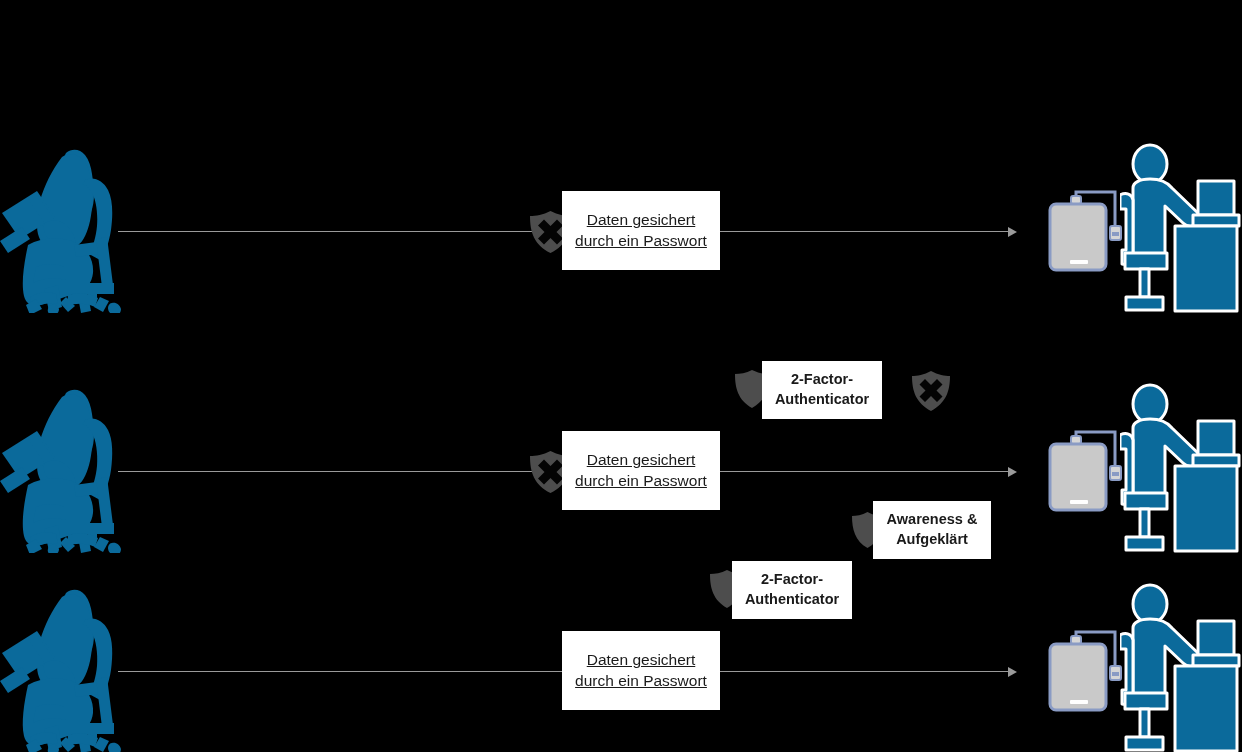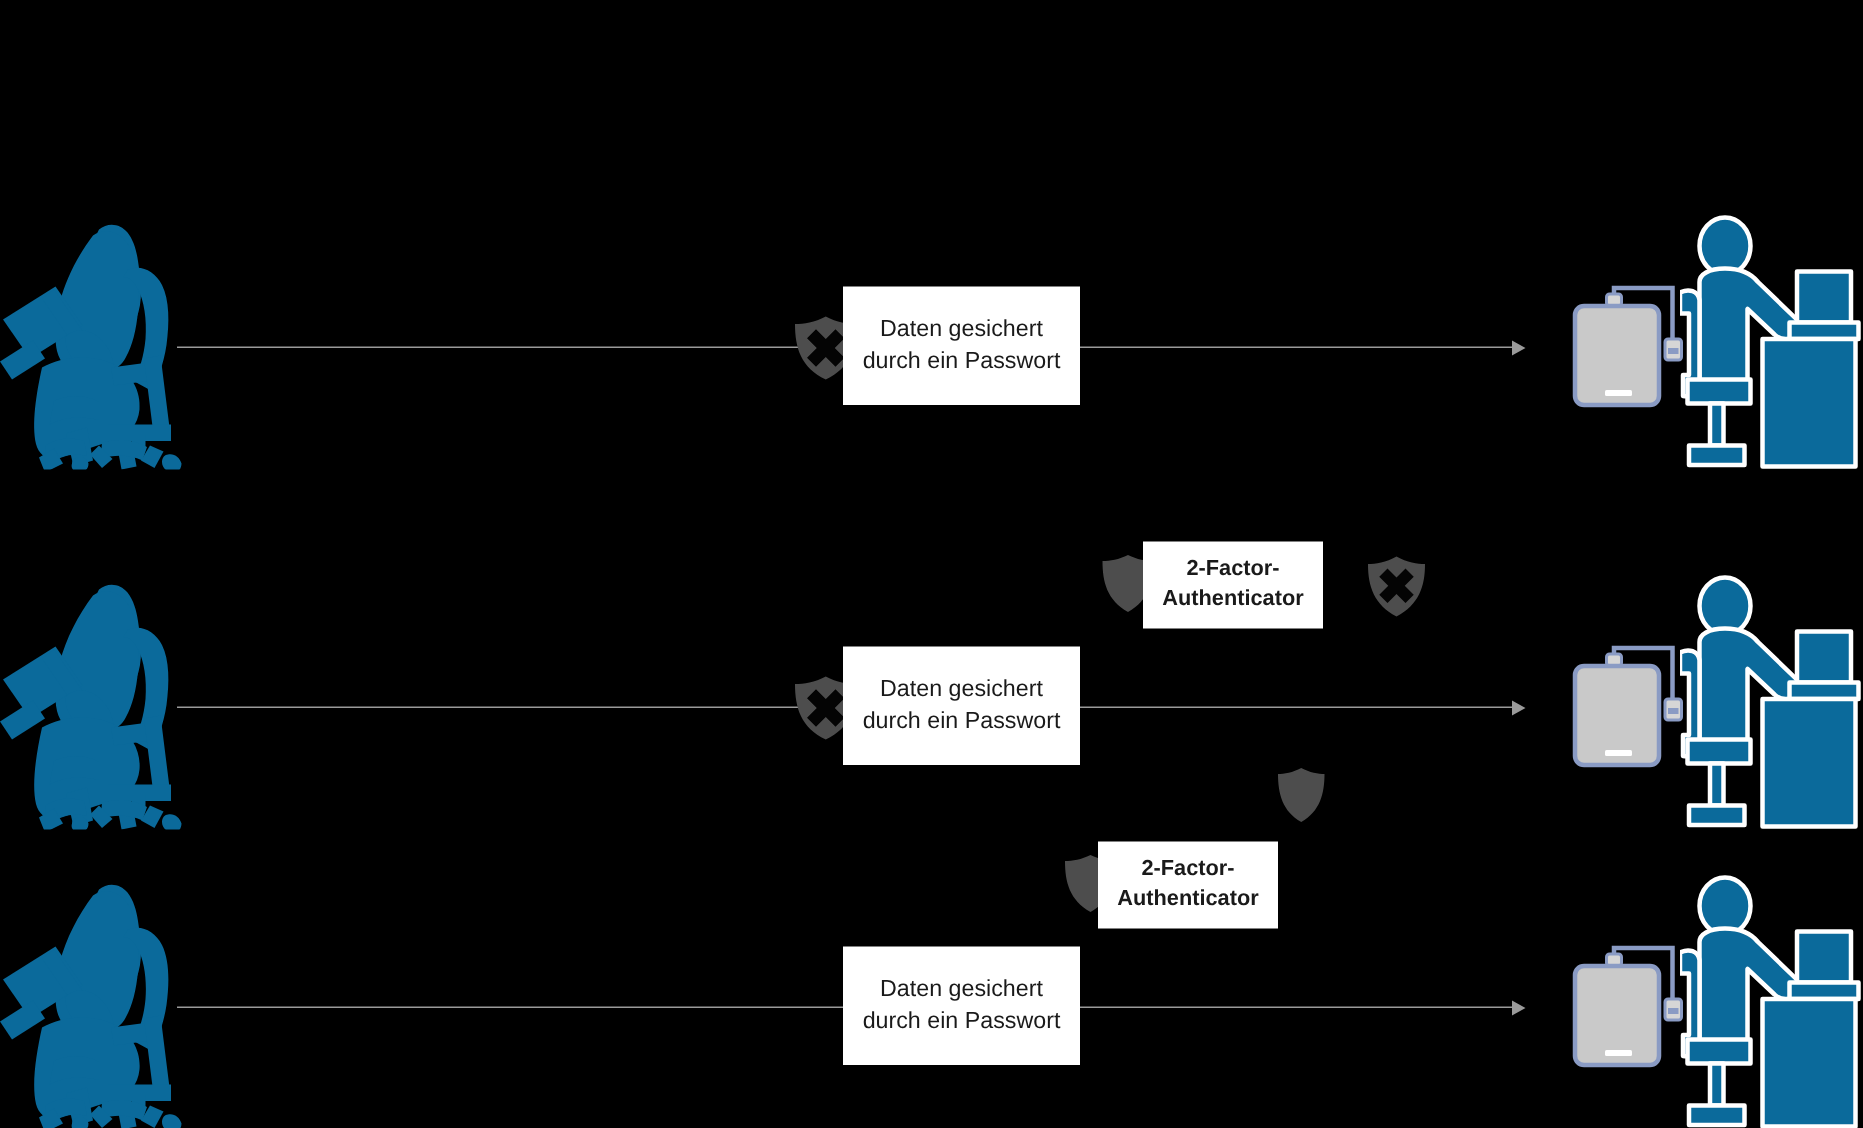--- a/index.html
+++ b/index.html
@@ -47,21 +47,21 @@
     color: #1a1a1a;
     display: flex;
     align-items: center;
     justify-content: center;
     text-align: center;
     line-height: 1.35;
     box-sizing: border-box;
     padding: 2px 4px;
   }
   .label-box span { display: block; white-space: nowrap; }
-  .label-main { font-size: 15.5px; }
+  .label-main { font-size: 15.5px; text-decoration: underline; }
   .label-small { font-size: 14.5px; font-weight: bold; }
   .shield {
     position: absolute;
   }
   .drive {
     position: absolute;
   }
   .desk-person {
     position: absolute;
   }
@@ -211,20 +211,26 @@
         <span class="label-main">Daten gesichert</span>
         <span class="label-main">durch ein Passwort</span>
       </div>
     </div>
 
     <div class="shield" style="left:850px;top:271px;width:35px;height:38px;">
       <svg viewBox="0 0 35 38" width="35" height="38" xmlns="http://www.w3.org/2000/svg">
         <path d="M17.5 1 C12 4 6 5 2 5 C2 18 5 30 17.5 37 C30 30 33 18 33 5 C29 5 23 4 17.5 1 Z" fill="#4d4d4d"></path>
       </svg>
     </div>
+    <div class="label-box" style="left:873px;top:261px;width:118px;height:58px;">
+      <div>
+        <span class="label-small">Awareness &amp;</span>
+        <span class="label-small">Aufgeklärt</span>
+      </div>
+    </div>
 
     <div class="drive" style="left:1046px;top:188px;width:80px;height:88px;">
       <svg viewBox="0 0 80 88" width="80" height="88" xmlns="http://www.w3.org/2000/svg">
         <path d="M30 12 L30 4 L69 4 L69 40" fill="none" stroke="#8a9bc4" stroke-width="3"></path>
         <rect x="25" y="8" width="10" height="8" rx="2" fill="#d6d6d6" stroke="#8a9bc4" stroke-width="2"></rect>
         <rect x="64" y="38" width="11" height="14" rx="2" fill="#d6d6d6" stroke="#8a9bc4" stroke-width="2"></rect>
         <rect x="66" y="44" width="7" height="4" fill="#8a9bc4"></rect>
         <rect x="4" y="16" width="56" height="66" rx="6" fill="#c9c9c9" stroke="#8a9bc4" stroke-width="3"></rect>
         <rect x="24" y="72" width="18" height="4" rx="1" fill="#ffffff"></rect>
       </svg>

